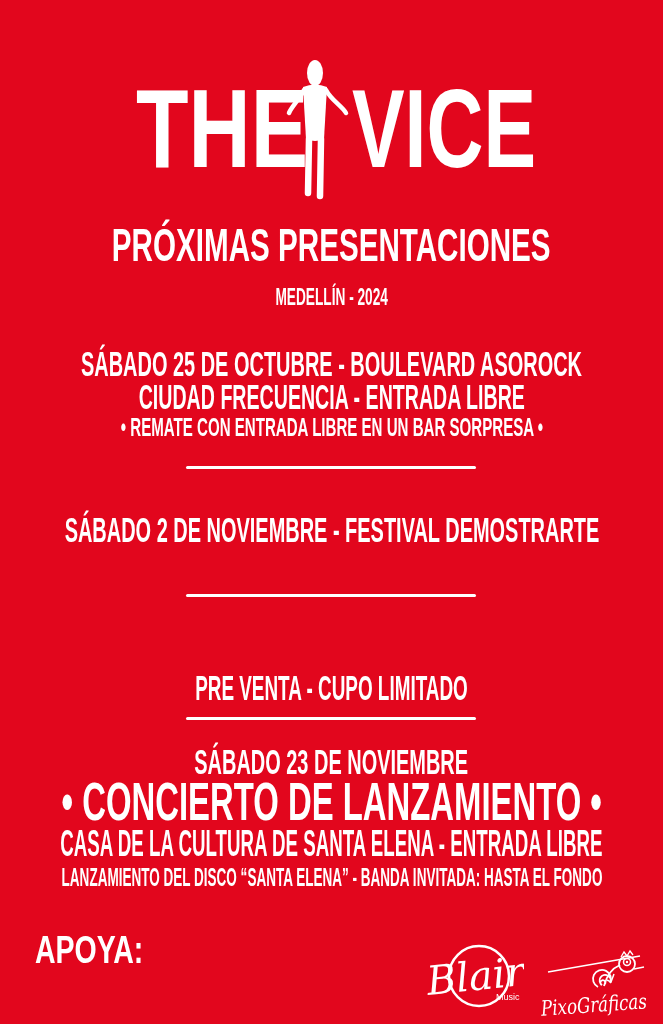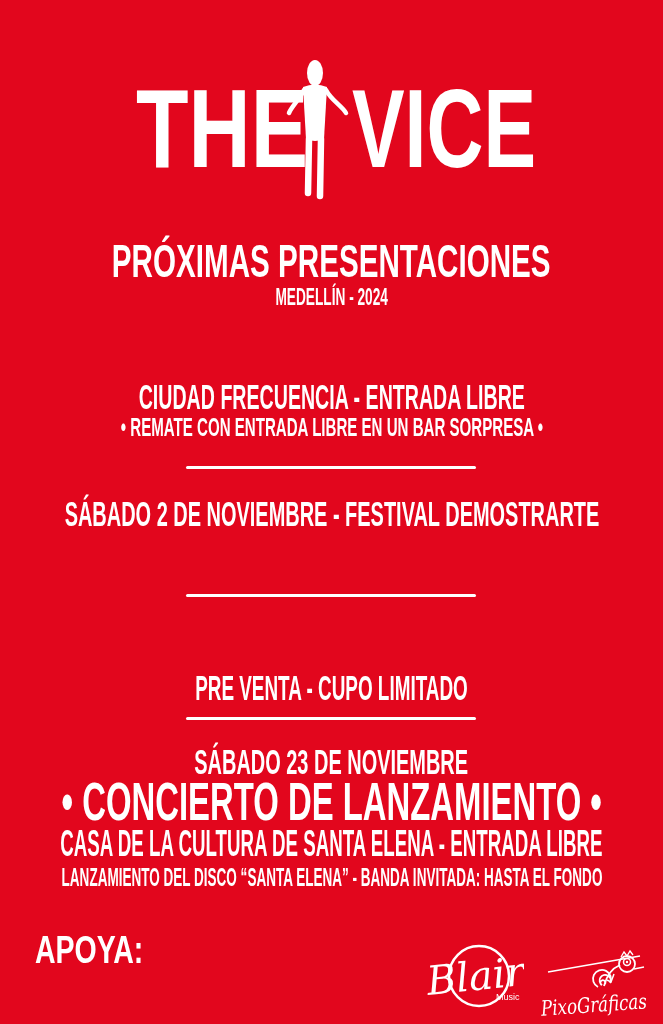--- a/index.html
+++ b/index.html
@@ -44,37 +44,40 @@
       <ellipse cx="28" cy="14" rx="8" ry="13" stroke="none"></ellipse>
       <path d="M16,28 Q28,23 40,28 L37,80 Q28,84 19,80 Z" stroke="none"></path>
       <path d="M17,31 C12,41 5,47 2,54" fill="none" stroke-width="4.5"></path>
       <path d="M39,31 C44,41 55,47 59,54" fill="none" stroke-width="4.5"></path>
       <path d="M22,80 L21,134" fill="none" stroke-width="6.5"></path>
       <path d="M34,80 L33,137" fill="none" stroke-width="6.5"></path>
     </g>
     <text class="logo-word" x="444" y="112" text-anchor="middle" font-size="112" textLength="184" lengthAdjust="spacingAndGlyphs">VICE</text>
   </svg>
 
-  <div class="line" style="top:237px">
+  <div class="line" style="top:221px">
     <span style="font-size:47px;--sx:.63">PRÓXIMAS PRESENTACIONES</span>
   </div>
   <div class="line" style="top:285px">
     <span style="font-size:24px;--sx:.57">MEDELLÍN - 2024</span>
   </div>
 
+  <div class="line" style="top:346px">
+    <span style="font-size:35px;--sx:.57">SÁBADO 25 DE OCTUBRE - BOULEVARD ASOROCK</span>
+  </div>
   <div class="line" style="top:414px">
     <span style="font-size:26px;--sx:.58">• REMATE CON ENTRADA LIBRE EN UN BAR SORPRESA •</span>
   </div>
   <div class="line" style="top:379px">
     <span style="font-size:35px;--sx:.56">CIUDAD FRECUENCIA - ENTRADA LIBRE</span>
   </div>
 
   <div class="divider" style="top:466px"></div>
 
-  <div class="line" style="top:496px">
+  <div class="line" style="top:512px">
     <span style="font-size:35px;--sx:.57">SÁBADO 2 DE NOVIEMBRE - FESTIVAL DEMOSTRARTE</span>
   </div>
 
   <div class="divider" style="top:594px"></div>
 
   <div class="line" style="top:670px">
     <span style="font-size:35px;--sx:.54">PRE VENTA - CUPO LIMITADO</span>
   </div>
 
   <div class="divider" style="top:717px"></div>

